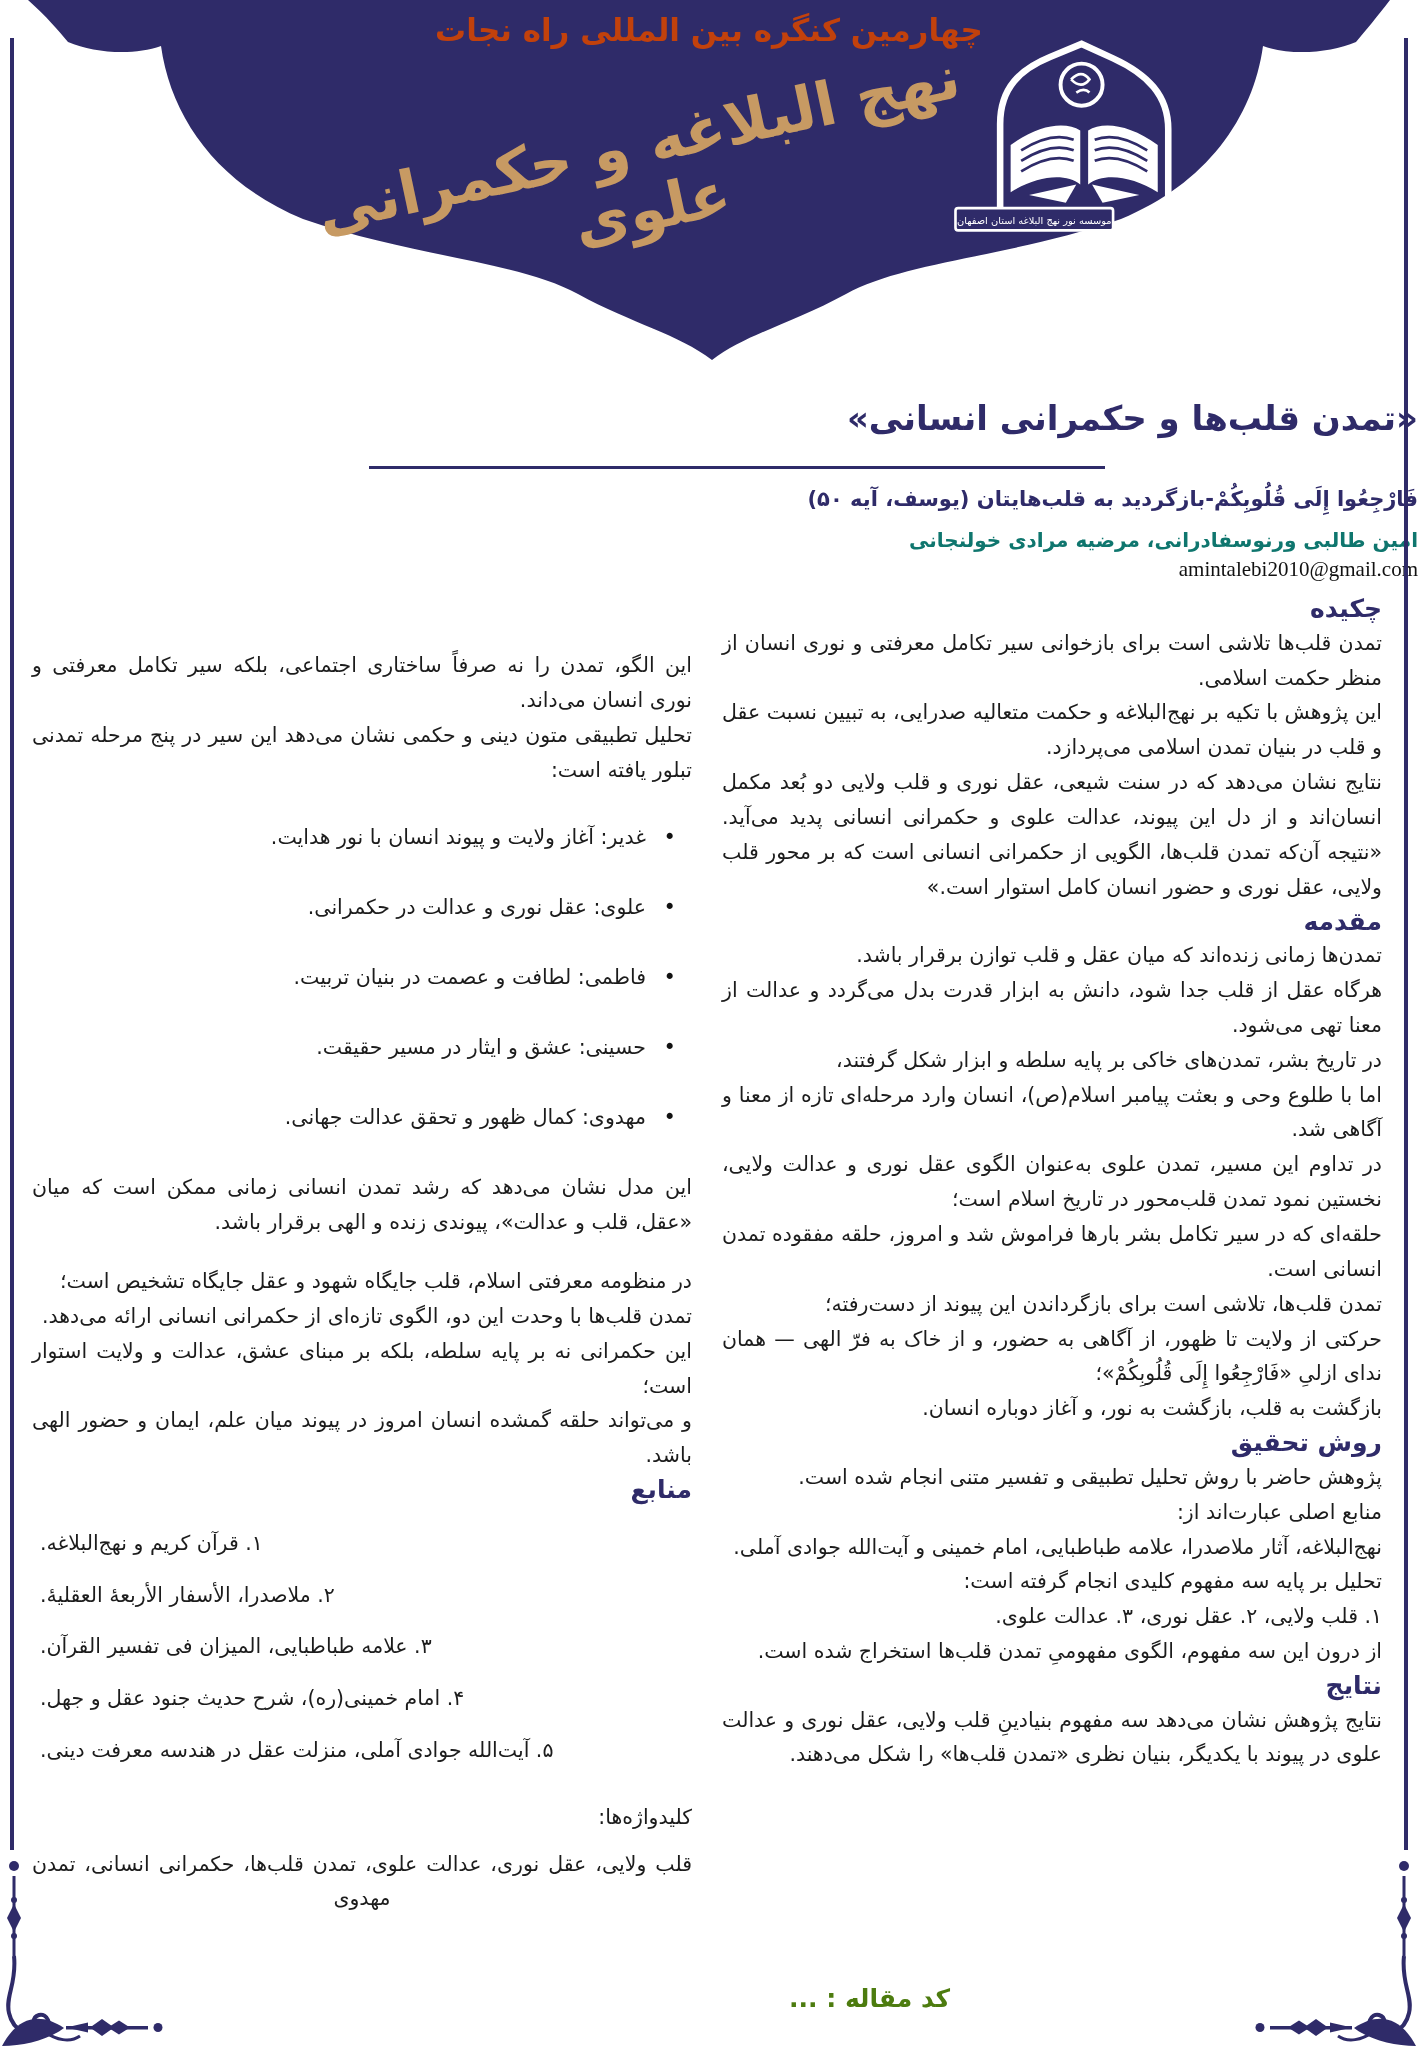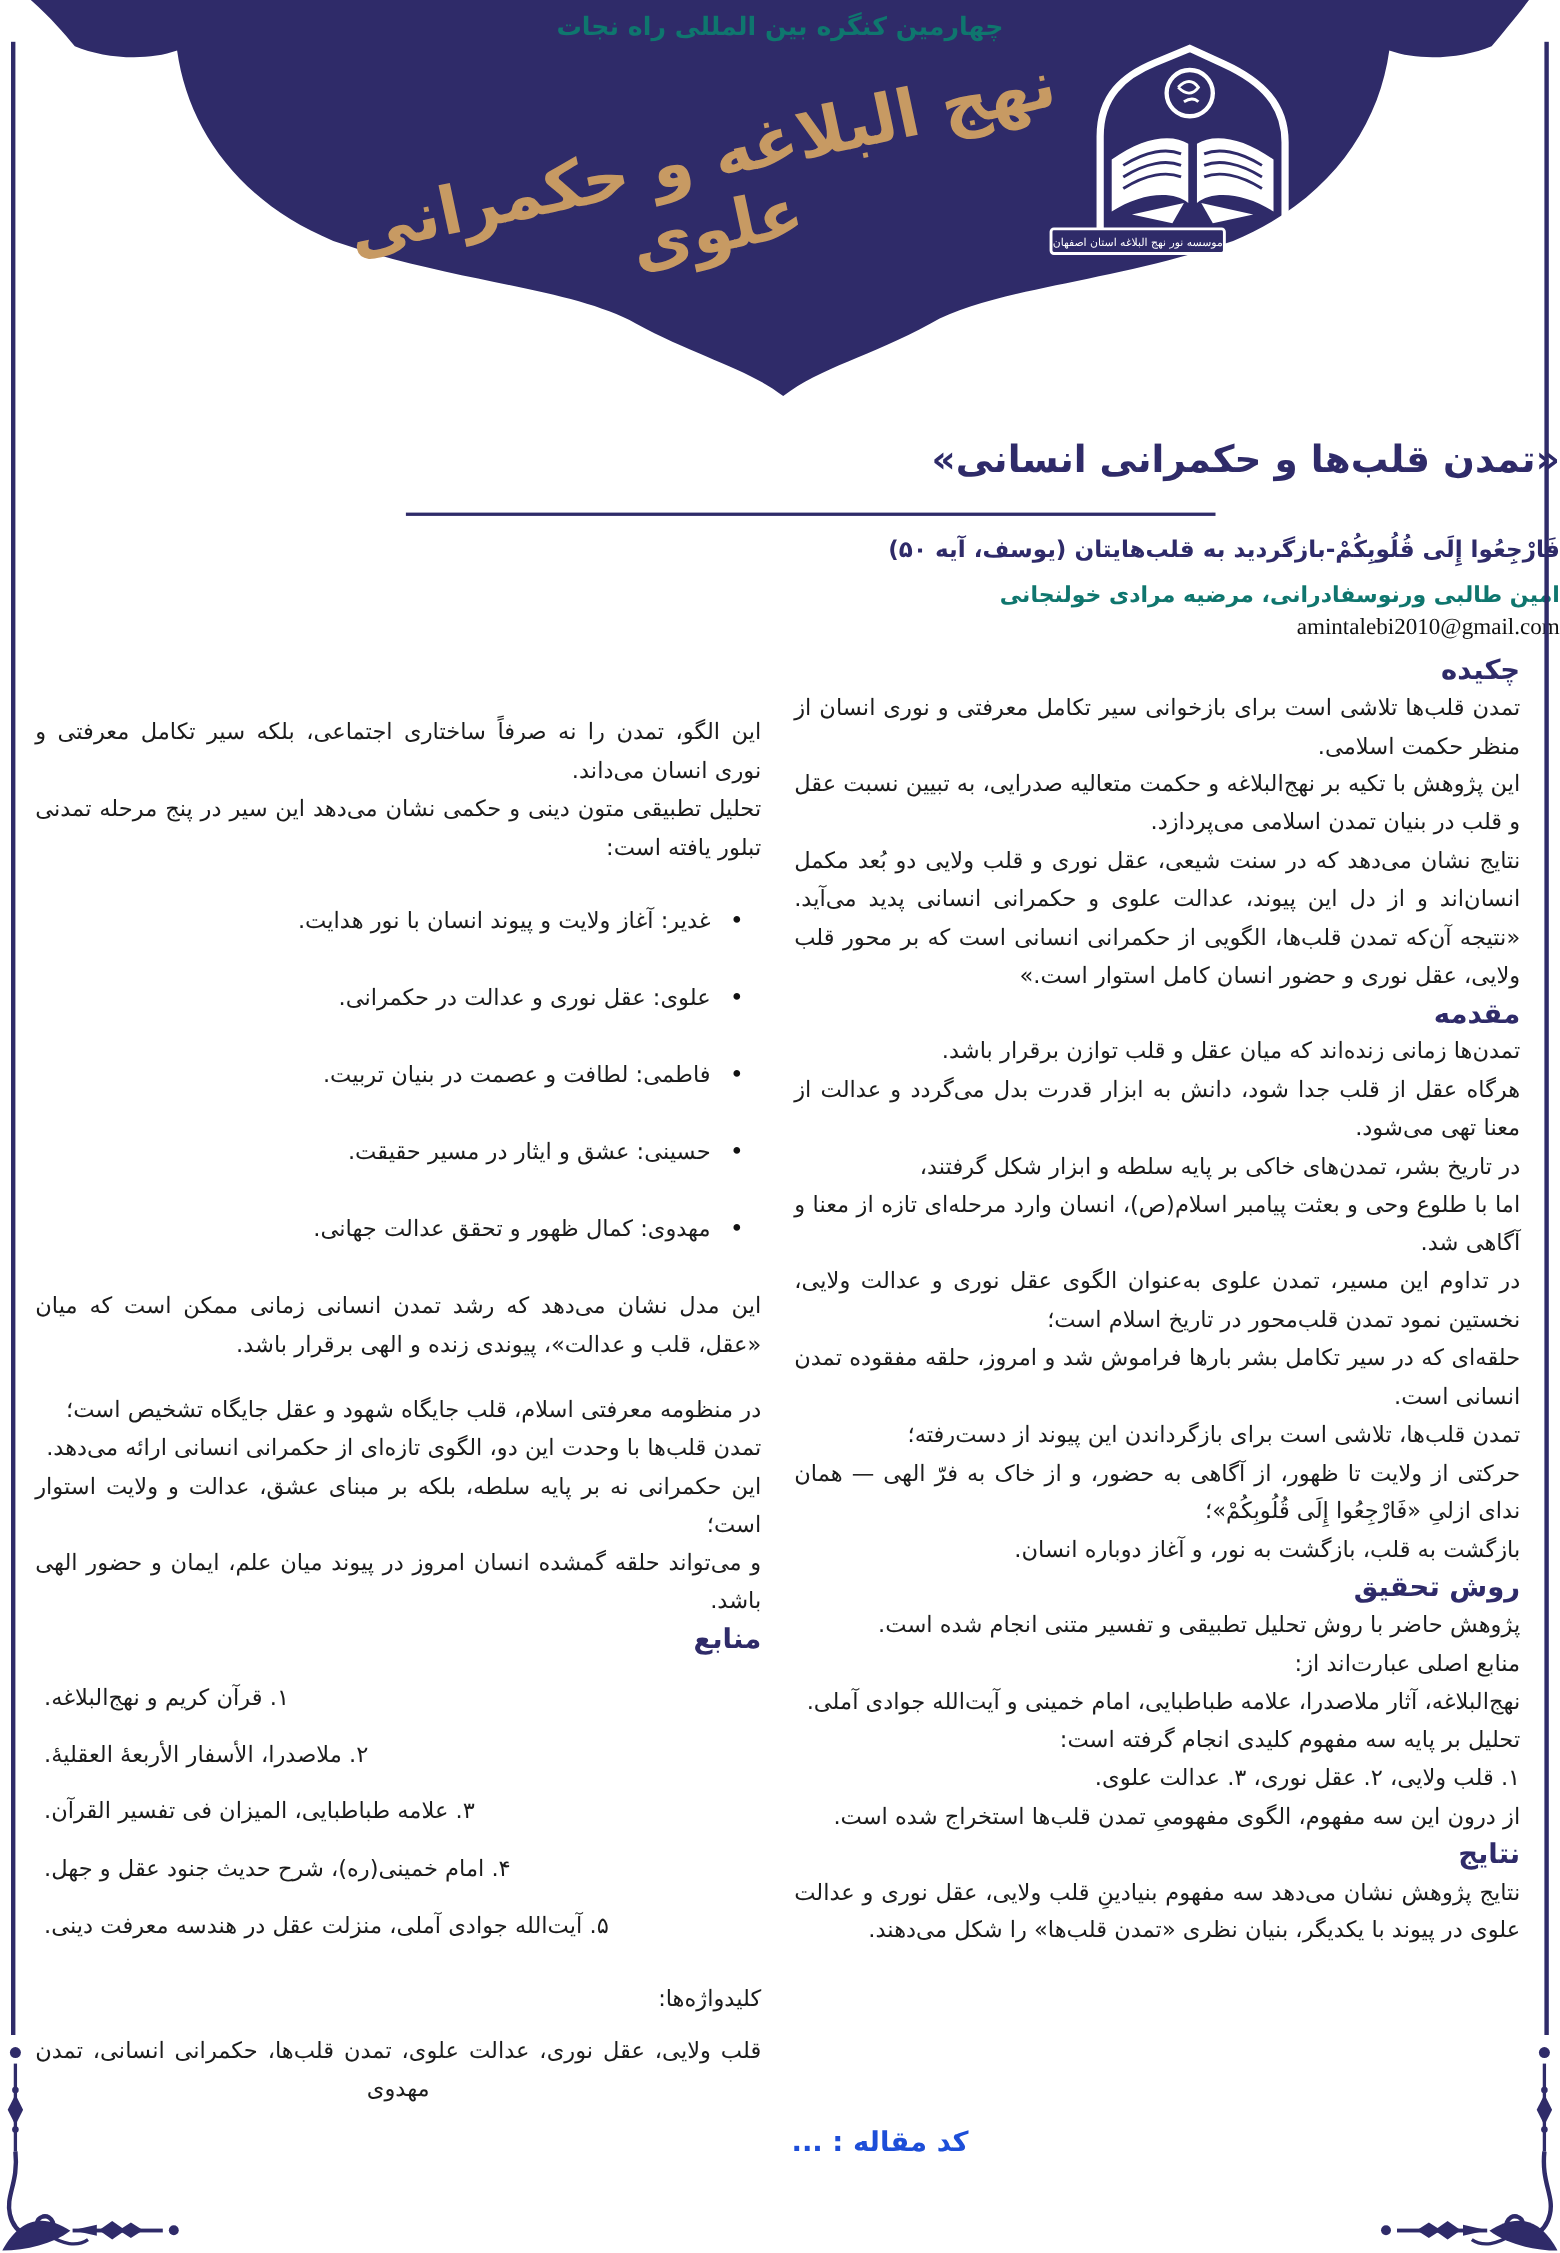--- a/index.html
+++ b/index.html
@@ -9,21 +9,21 @@
     font-family:"DejaVu Sans",sans-serif;
     direction:rtl;
   }
   .abs{position:absolute}
   .b{font-weight:normal}
 
   
   #dome{position:absolute;top:0;left:0}
   .congress{
     position:absolute;top:12px;left:0;right:0;text-align:center;
-    color:#0f766e;font-size:23px;font-weight:bold;letter-spacing:.5px;
+    color:#c2410c;font-size:31px;font-weight:bold;letter-spacing:.5px;
   }
   .callig{
     position:absolute;top:110px;left:240px;width:810px;text-align:center;
     color:#c79a63;font-size:60px;font-weight:bold;
     transform:rotate(-12deg);line-height:1.1;
   }
   .logo{position:absolute;left:950px;top:40px;width:250px;height:197px}
 
   
   .titlewrap{position:absolute;left:56px;right:0;text-align:right}
@@ -48,22 +48,22 @@
   .stage{position:relative;padding-right:46px;margin-bottom:37px;font-size:20.5px;line-height:1.6;text-align:right}
   .stage::before{content:"•";position:absolute;right:16px;top:0;font-size:21px;color:#111}
   .model{margin-top:36px}
   .epist{margin-top:24px}
   .refs{margin-top:22px}
   .ref{font-size:20.5px;line-height:1.45;text-align:left;padding-left:8px;padding-right:34px;margin-top:22px}
   .kwlabel{margin-top:40px;font-size:20.5px;text-align:right}
   .kwtext{margin-top:19px;font-size:20.5px;line-height:1.65;text-align:justify;text-align-last:center}
 
   
-  .article-code{position:absolute;top:1932px;left:650px;width:300px;text-align:center;
-    font-size:25px;font-weight:bold;color:#1d4ed8}
+  .article-code{position:absolute;top:1984px;left:650px;width:300px;
+    font-size:25px;font-weight:bold;color:#4d7c0f}
   .vline{position:absolute;top:38px;height:1812px;width:4px;background:#2f2b69}
   .vline.l{left:10px}
   .vline.r{right:10px}
   .corner{position:absolute;top:1858px;width:170px;height:190px}
   .corner.l{left:2px}
   .corner.r{right:2px;transform:scaleX(-1)}
 </style>
 </head>
 <body>
 

